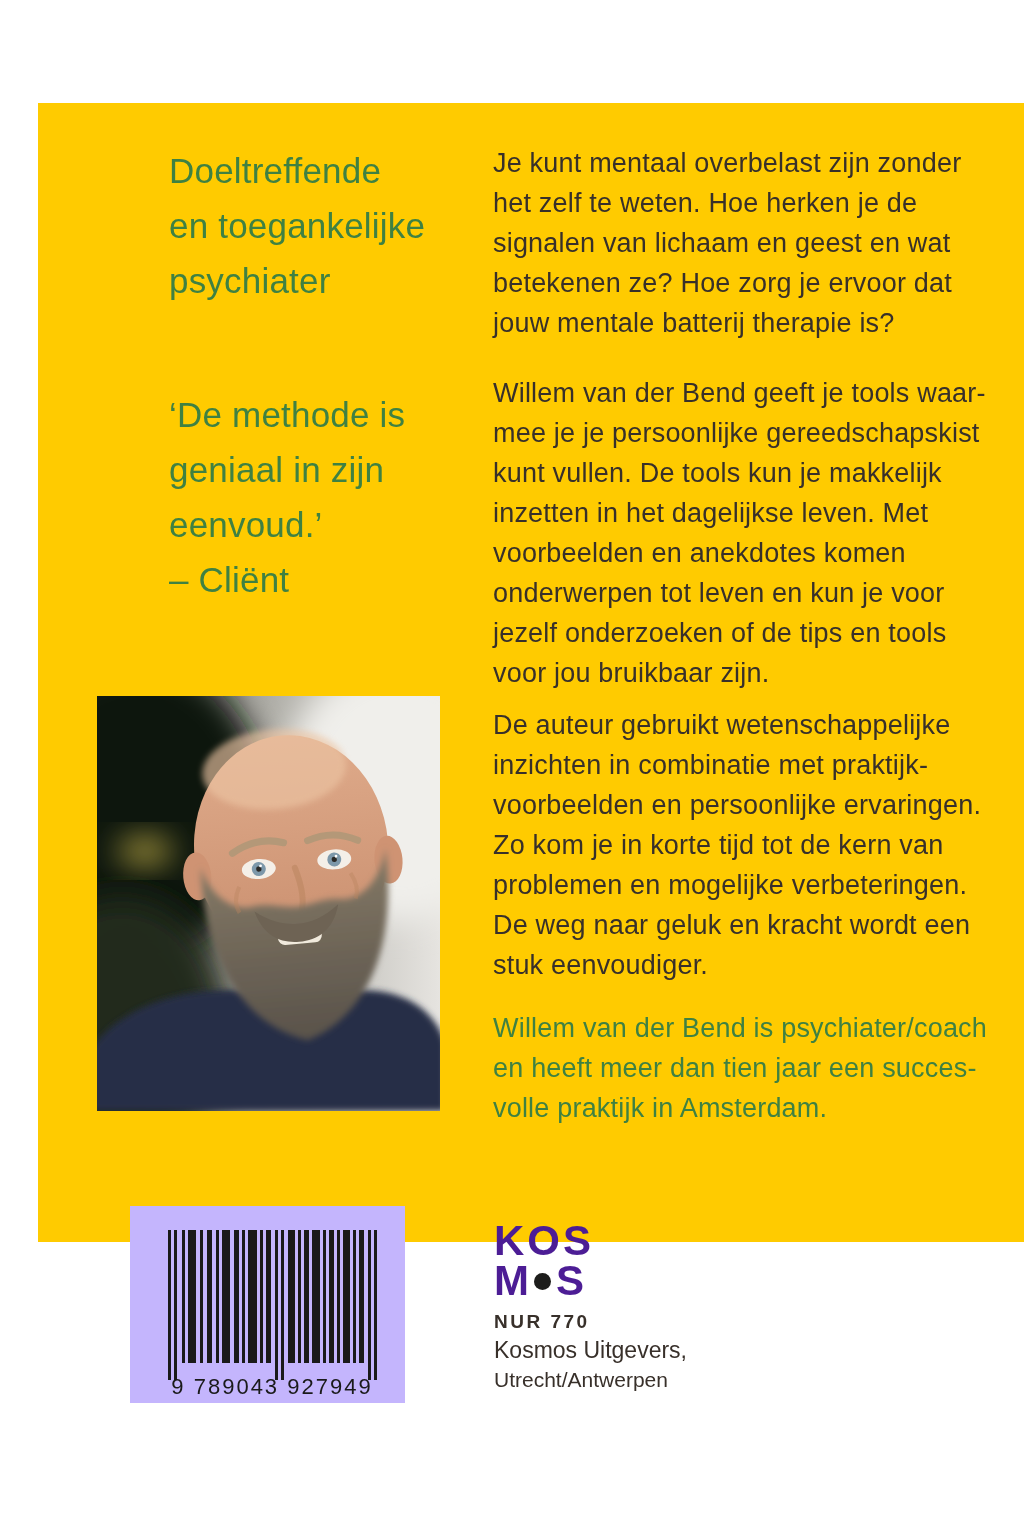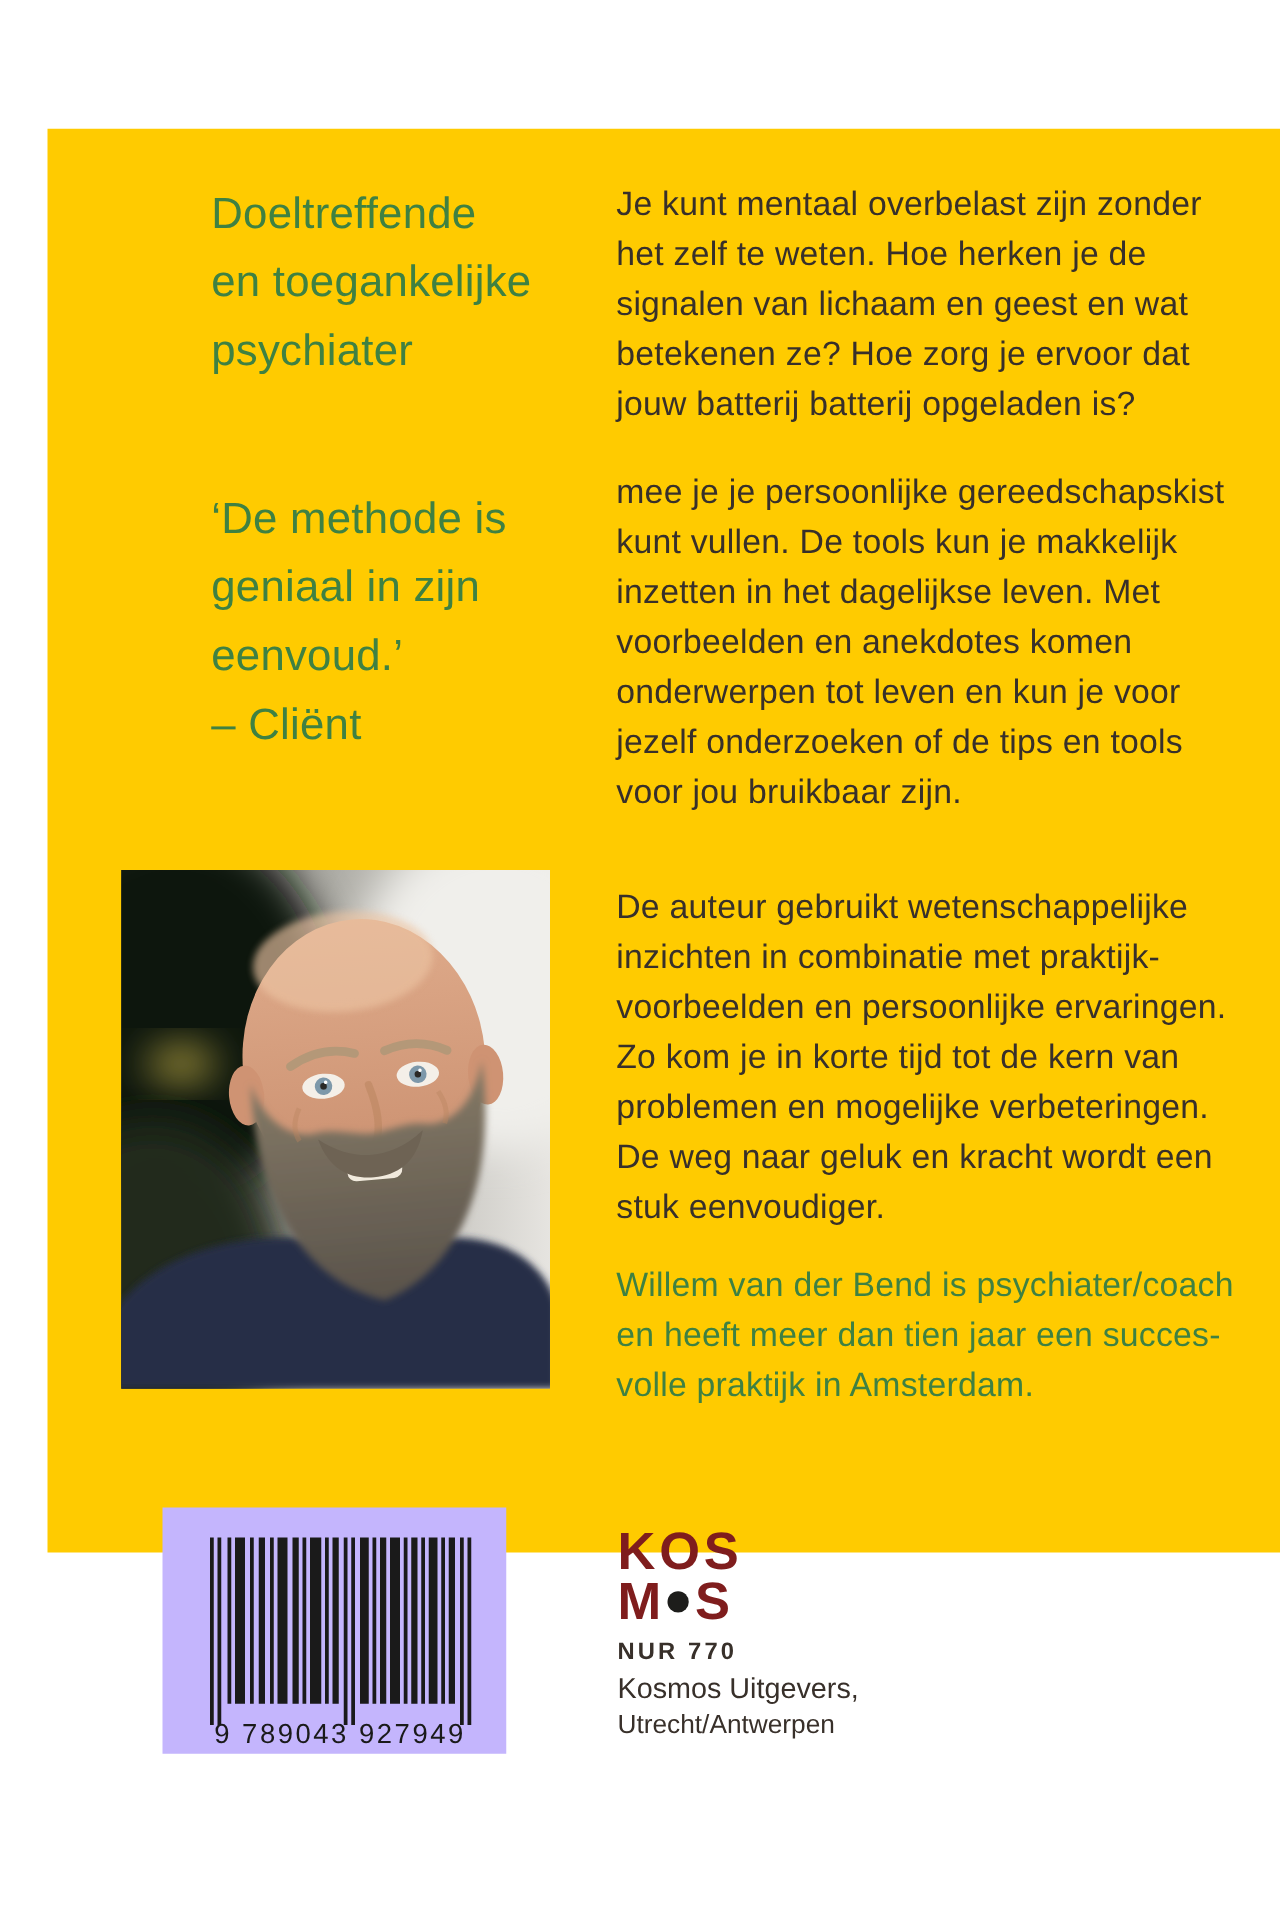--- a/index.html
+++ b/index.html
@@ -23,21 +23,21 @@
   .bio{top:905px;color:#3f8142;}
 
   
   .photo{position:absolute;left:59px;top:593px;width:343px;height:415px;display:block;}
 
   
   .barcode-box{position:absolute;left:92px;top:1103px;width:275px;height:197px;background:#c4b5fd;}
   .barcode-box svg{position:absolute;left:0;top:0;width:275px;height:197px;}
 
   
-  .logo{position:absolute;left:456px;top:1118px;color:#7f1d1d;font-weight:bold;
+  .logo{position:absolute;left:456px;top:1118px;color:#4c1d95;font-weight:bold;
         font-size:42px;line-height:40px;letter-spacing:3px;}
   .logo-row2{display:flex;align-items:center;}
   .logo-dot{display:inline-block;width:17px;height:17px;border-radius:50%;background:#1d1d1b;
         margin:0 5px 0 2px;}
   .nur{position:absolute;left:456px;top:1206px;color:#38302a;font-weight:bold;
         font-size:19px;letter-spacing:2.5px;line-height:26px;white-space:nowrap;}
   .pubname{position:absolute;left:456px;top:1232px;color:#38302a;font-size:23px;
         line-height:30px;white-space:nowrap;}
   .pubcity{position:absolute;left:456px;top:1262px;color:#38302a;font-size:21px;
         line-height:30px;white-space:nowrap;}
@@ -162,24 +162,25 @@
         </g>
         <text x="142" y="188" text-anchor="middle" font-family="Liberation Sans, sans-serif" font-size="22" letter-spacing="2" fill="#1a1a1a">9 789043 927949</text>
       </svg>
     </div>
 
     <div class="para para1">
       <div>Je kunt mentaal overbelast zijn zonder</div>
       <div>het zelf te weten. Hoe herken je de</div>
       <div>signalen van lichaam en geest en wat</div>
       <div>betekenen ze? Hoe zorg je ervoor dat</div>
-      <div>jouw batterij batterij opgeladen is?</div>
+      <div>jouw mentale batterij therapie is?</div>
     </div>
 
     <div class="para para2">
+      <div>Willem van der Bend geeft je tools waar-</div>
       <div>mee je je persoonlijke gereedschapskist</div>
       <div>kunt vullen. De tools kun je makkelijk</div>
       <div>inzetten in het dagelijkse leven. Met</div>
       <div>voorbeelden en anekdotes komen</div>
       <div>onderwerpen tot leven en kun je voor</div>
       <div>jezelf onderzoeken of de tips en tools</div>
       <div>voor jou bruikbaar zijn.</div>
     </div>
 
     <div class="para para3">

